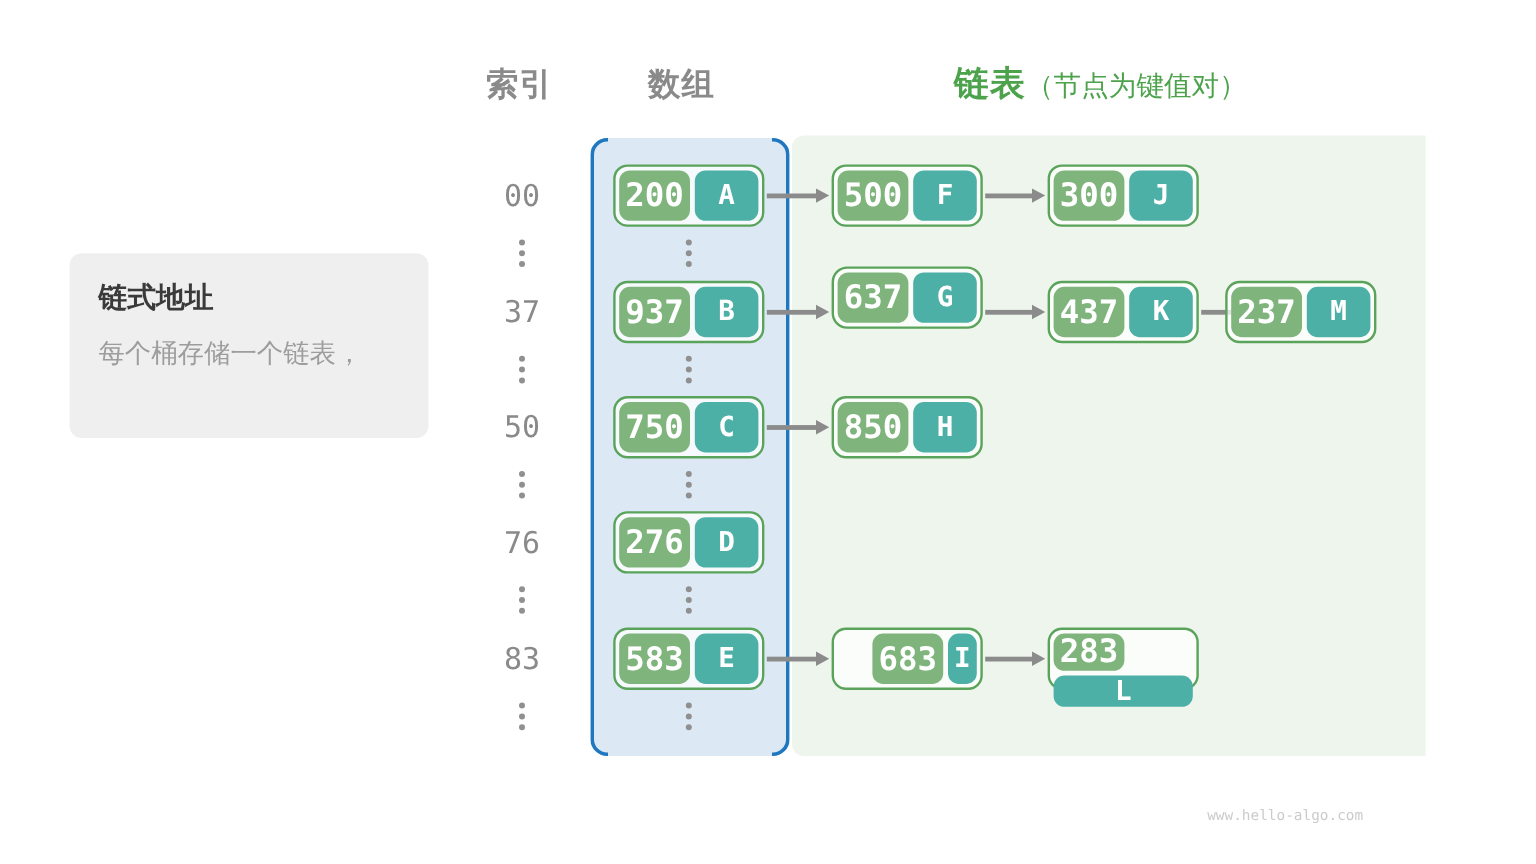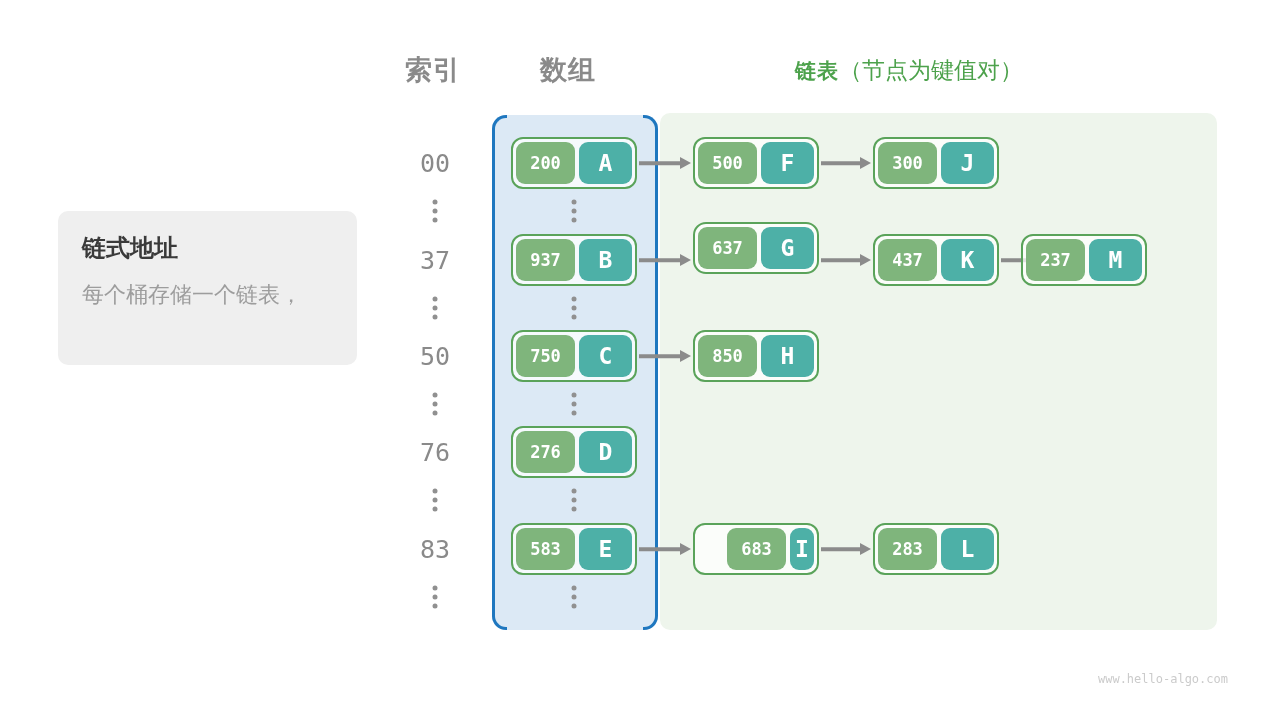--- a/index.html
+++ b/index.html
@@ -17,30 +17,30 @@
     --box-bg:#efefef;
     --arrow-gray:#8b8b8b;
     --dot-gray:#909090;
     --index-gray:#8a8a8a;
     --watermark-gray:#cbcbcb;
     --node-text:#ffffff;
   }
   *{margin:0;padding:0;box-sizing:border-box;}
   html,body{background:#ffffff;}
   body{font-family:"Liberation Sans",sans-serif;}
-  .canvas{position:relative;width:1280px;height:720px;background:#ffffff;overflow:hidden;text-decoration:underline;}
+  .canvas{position:relative;width:1188px;height:720px;background:#ffffff;overflow:hidden;text-decoration:underline;}
 
   
   .col-header{position:absolute;top:70px;transform:translate(-50%,-50%);
     font-size:27px;font-weight:bold;color:var(--header-gray);white-space:nowrap;letter-spacing:1px;}
   .header-index{left:433px;}
   .header-array{left:568px;}
   .header-list{position:absolute;top:70px;left:795px;transform:translateY(-50%);
     white-space:nowrap;color:var(--header-green);}
-  .header-list .hl-bold{font-size:21px;font-weight:bold;letter-spacing:1px;}
+  .header-list .hl-bold{font-size:29px;font-weight:bold;letter-spacing:1px;}
   .header-list .hl-note{font-size:23px;font-weight:normal;}
 
   
   .info-box{position:absolute;left:58px;top:211px;width:299px;height:154px;
     background:var(--box-bg);border-radius:10px;padding:21px 24px;}
   .info-title{font-size:24px;font-weight:bold;color:var(--text-dark);margin-bottom:12px;}
   .info-line{font-size:22px;color:var(--text-gray);line-height:37px;white-space:nowrap;}
 
   
   .hash-note{position:absolute;left:83px;top:433px;}
@@ -62,21 +62,21 @@
   .index-label{position:absolute;transform:translate(-50%,-50%);
     font-family:"DejaVu Sans Mono",monospace;font-size:25px;color:var(--index-gray);}
   .vdots{position:absolute;transform:translate(-50%,-50%);display:flex;flex-direction:column;
     align-items:center;gap:4px;}
   .vdots span{width:5px;height:5px;border-radius:50%;background:var(--dot-gray);display:block;}
   .kv-node{position:absolute;width:126px;height:52px;border:2px solid var(--node-border-green);
     border-radius:12px;background:var(--node-fill);display:flex;align-items:stretch;
     padding:3px;gap:4px;}
   .kv-node .node-key{width:59px;border-radius:9px;background:var(--node-key-green);
     display:flex;align-items:center;justify-content:center;
-    font-family:"DejaVu Sans Mono",monospace;font-weight:bold;font-size:17px;color:var(--node-text);}
+    font-family:"DejaVu Sans Mono",monospace;font-weight:bold;font-size:27px;color:var(--node-text);}
   .kv-node .node-value{flex:1;border-radius:9px;background:var(--node-value-teal);
     display:flex;align-items:center;justify-content:center;
     font-family:"DejaVu Sans Mono",monospace;font-weight:bold;font-size:23px;color:var(--node-text);}
   .arrow{position:absolute;height:16px;}
   .arrow .shaft{position:absolute;left:0;right:8px;top:50%;transform:translateY(-50%);
     height:3.5px;background:var(--arrow-gray);}
   .arrow .head{position:absolute;right:0;top:50%;transform:translateY(-50%);
     width:0;height:0;border-left:11px solid var(--arrow-gray);
     border-top:6.5px solid transparent;border-bottom:6.5px solid transparent;}
 
@@ -186,21 +186,21 @@
         <div class="head"></div>
       </div>
       <div class="kv-node" style="left: 693px; top: 523px; padding-left: 32px;">
         <div class="node-key">683</div>
         <div class="node-value">I</div>
       </div>
       <div class="arrow" style="left: 821px; top: 541px; width: 50px;">
         <div class="shaft"></div>
         <div class="head"></div>
       </div>
-      <div class="kv-node" style="left: 873px; top: 523px;">
+      <div class="kv-node" style="left: 873px; top: 523px; flex-direction: column;">
         <div class="node-key">283</div>
         <div class="node-value">L</div>
       </div>
       <div class="vdots" style="left: 435px; top: 211px;">
         <span></span>
         <span></span>
         <span></span>
       </div>
       <div class="vdots" style="left: 574px; top: 211px;">
         <span></span>

